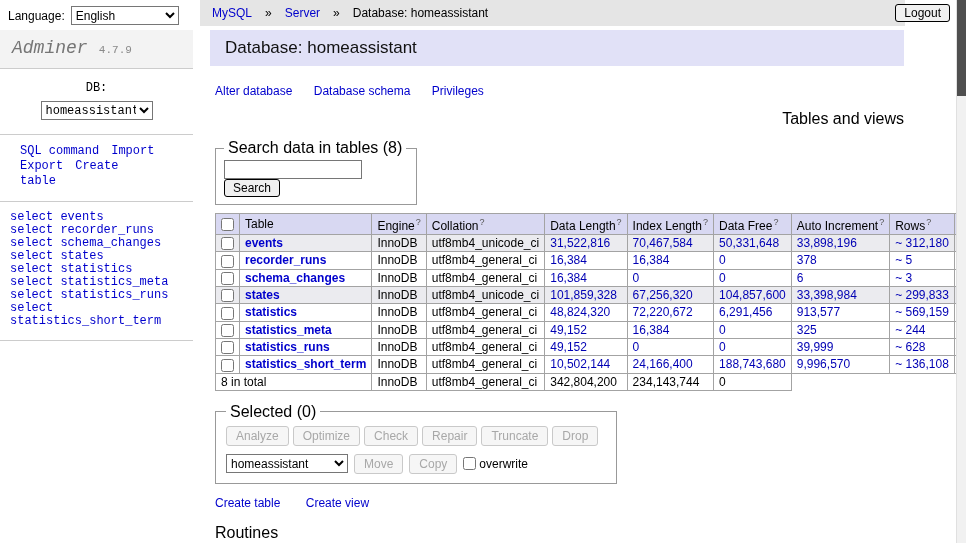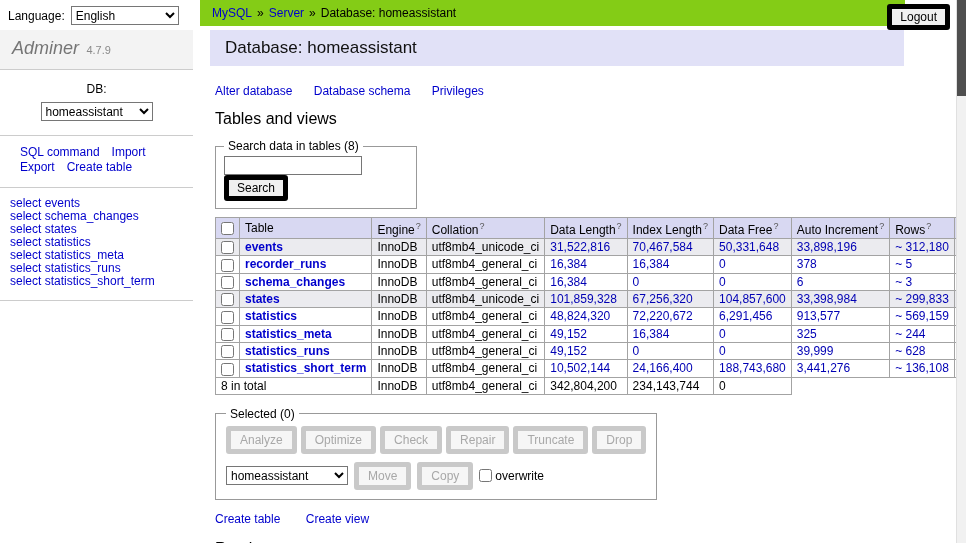--- a/index.html
+++ b/index.html
@@ -1,55 +1,55 @@
 <!DOCTYPE html>
 <html style="--link: #0000cc; --number: #0000b4; --header-bg: #d8d8f2; --title-bg: #e1e1f7;"><head>
 <meta charset="utf-8">
 <style>
   * { box-sizing: border-box; margin: 0; padding: 0; }
   body { font-family: "Liberation Sans", sans-serif; background: #fff; }
   .screen { position: relative; width: 966px; height: 543px; overflow: hidden; background: #fff; font-size: 12px; color: #000; }
 
   .link { color: var(--link, #0000cc); text-decoration: none; cursor: pointer; }
-  .btn { font-family: inherit; font-size: 12px; padding: 2px 9px; background: #f0f0f0; border: 5px solid #000000; border-radius: 3px; color: #000; cursor: pointer; }
+  .btn { font-family: inherit; font-size: 12px; padding: 2px 9px; background: #f0f0f0; border: 1px solid #000000; border-radius: 3px; color: #000; cursor: pointer; }
   .btn:disabled { color: #a8a8a8; background: #f6f6f6; border-color: #c9c9c9; cursor: default; text-align: right; }
   select { font-family: inherit; font-size: 12px; background: #fff; border: 1px solid #767676; }
 
   
   .lang-bar { position: absolute; left: 8px; top: 6px; display: flex; align-items: center; gap: 6px; }
   .lang-select { width: 108px; height: 19px; }
-  .breadcrumb { position: absolute; left: 200px; top: 0; width: 705px; height: 26px; background: #84cc16; display: flex; align-items: center; padding: 8px 12px; gap: 5px; }
+  .breadcrumb { position: absolute; left: 200px; top: 0; width: 705px; height: 26px; background: #e5e5e5; display: flex; align-items: center; padding: 8px 12px; gap: 13px; }
   .crumb-current { color: #000; }
   .sep { color: #000; }
   .logout { position: absolute; top: 4px; right: 16px; padding: 1px 8px; }
 
   
-  .sidebar { position: absolute; left: 0; top: 30px; width: 200px; }
+  .sidebar { position: absolute; left: 0; top: 30px; width: 200px; font-family: Liberation Mono, monospace; }
   .side-sec { border-bottom: 1px solid #ccc; margin-right: 7px; }
   .brand { background: #f3f3f3; padding: 8px 12px 10px; }
   .brand-name { font-style: italic; font-size: 18px; color: #757575; }
   .brand-ver { font-size: 11px; color: #8a8a8a; margin-left: 4px; }
   .dbsec { padding: 12px 10px 14px; display: flex; align-items: center; gap: 6px; flex-direction: column; }
   .dbsec select { width: 112px; height: 19px; }
   .navsec { padding: 9px 20px 12px; line-height: 15px; }
   .navsec .link { margin-right: 12px; }
   .tablesec { padding: 9px 10px 12px; }
   .side-link { display: block; color: var(--link, #0000cc); text-decoration: none; font-size: 12px; line-height: 13px; cursor: pointer; }
 
   
   .main { position: absolute; left: 210px; top: 30px; width: 694px; }
   .page-title { background: var(--title-bg, #e1e1f7); height: 36px; line-height: 36px; padding-left: 15px; font-size: 17px; color: #111; }
   .actions { margin: 18px 0 0 5px; }
   .actions .link { margin-right: 18px; text-align: center; }
   h3 { font-size: 16px; font-weight: 400; color: #000; }
-  .h-tables { margin: 12px 0 11px 5px; }
+  .h-tables { margin: 12px 0 11px 5px; text-align: right; }
   .h-routines { margin: 14px 0 0 5px; }
 
   .search-fs { margin: 8px 0 0 5px; width: 202px; border: 1px solid #999; padding: 3px 8px 7px; }
-  legend { font-size: 12px; padding: 0 4px; }
+  legend { font-size: 16px; padding: 0 4px; }
   .search-input { width: 138px; height: 19px; border: 1px solid #767676; font-size: 12px; font-family: inherit; margin-right: 3px; vertical-align: middle; }
   .search-fs .btn { padding: 1px 8px; vertical-align: middle; }
 
   .tables { border-collapse: collapse; margin: 8px 0 0 5px; }
   .tables th, .tables td { border: 1px solid #a3a3a3; padding: 1px 5px; font-size: 12px; line-height: 14px; text-align: left; white-space: nowrap; font-weight: 400; }
   .tables thead th { background: var(--header-bg, #d8d8f2); }
   .h-name { font-weight: bold; text-align: center; min-width: 112px; }
   .h-comment { min-width: 50px; }
   .c-check { width: 20px; text-align: center; padding: 1px 2px; }
   .c-check input { vertical-align: middle; }
@@ -105,20 +105,21 @@
       <select>
         <option>homeassistant</option>
       </select>
     </div>
     <div class="navsec side-sec">
       <a class="link">SQL command</a><a class="link">Import</a><br>
       <a class="link">Export</a><a class="link">Create table</a>
     </div>
     <div class="tablesec side-sec">
         <a class="side-link">select events</a>
+        <a class="side-link">select recorder_runs</a>
         <a class="side-link">select schema_changes</a>
         <a class="side-link">select states</a>
         <a class="side-link">select statistics</a>
         <a class="side-link">select statistics_meta</a>
         <a class="side-link">select statistics_runs</a>
         <a class="side-link">select statistics_short_term</a>
       </div>
   </div>
 
   <div class="main">
@@ -239,21 +240,21 @@
             <td></td>
           </tr>
           <tr class="trow">
             <td class="c-check"><input type="checkbox" style=""></td>
             <th><a class="tlink">statistics_short_term</a></th>
             <td>InnoDB</td>
             <td>utf8mb4_general_ci</td>
             <td class="num">10,502,144</td>
             <td class="num">24,166,400</td>
             <td class="num">188,743,680</td>
-            <td class="num">3,441,276</td>
+            <td class="num">9,996,570</td>
             <td class="num"><a class="numlink">~ 136,108</a></td>
             <td></td>
           </tr>
         </tbody>
       <tbody>
         <tr>
           <td colspan="2" class="total-label">8 in total</td>
           <td>InnoDB</td>
           <td>utf8mb4_general_ci</td>
           <td class="num black">342,804,200</td>

